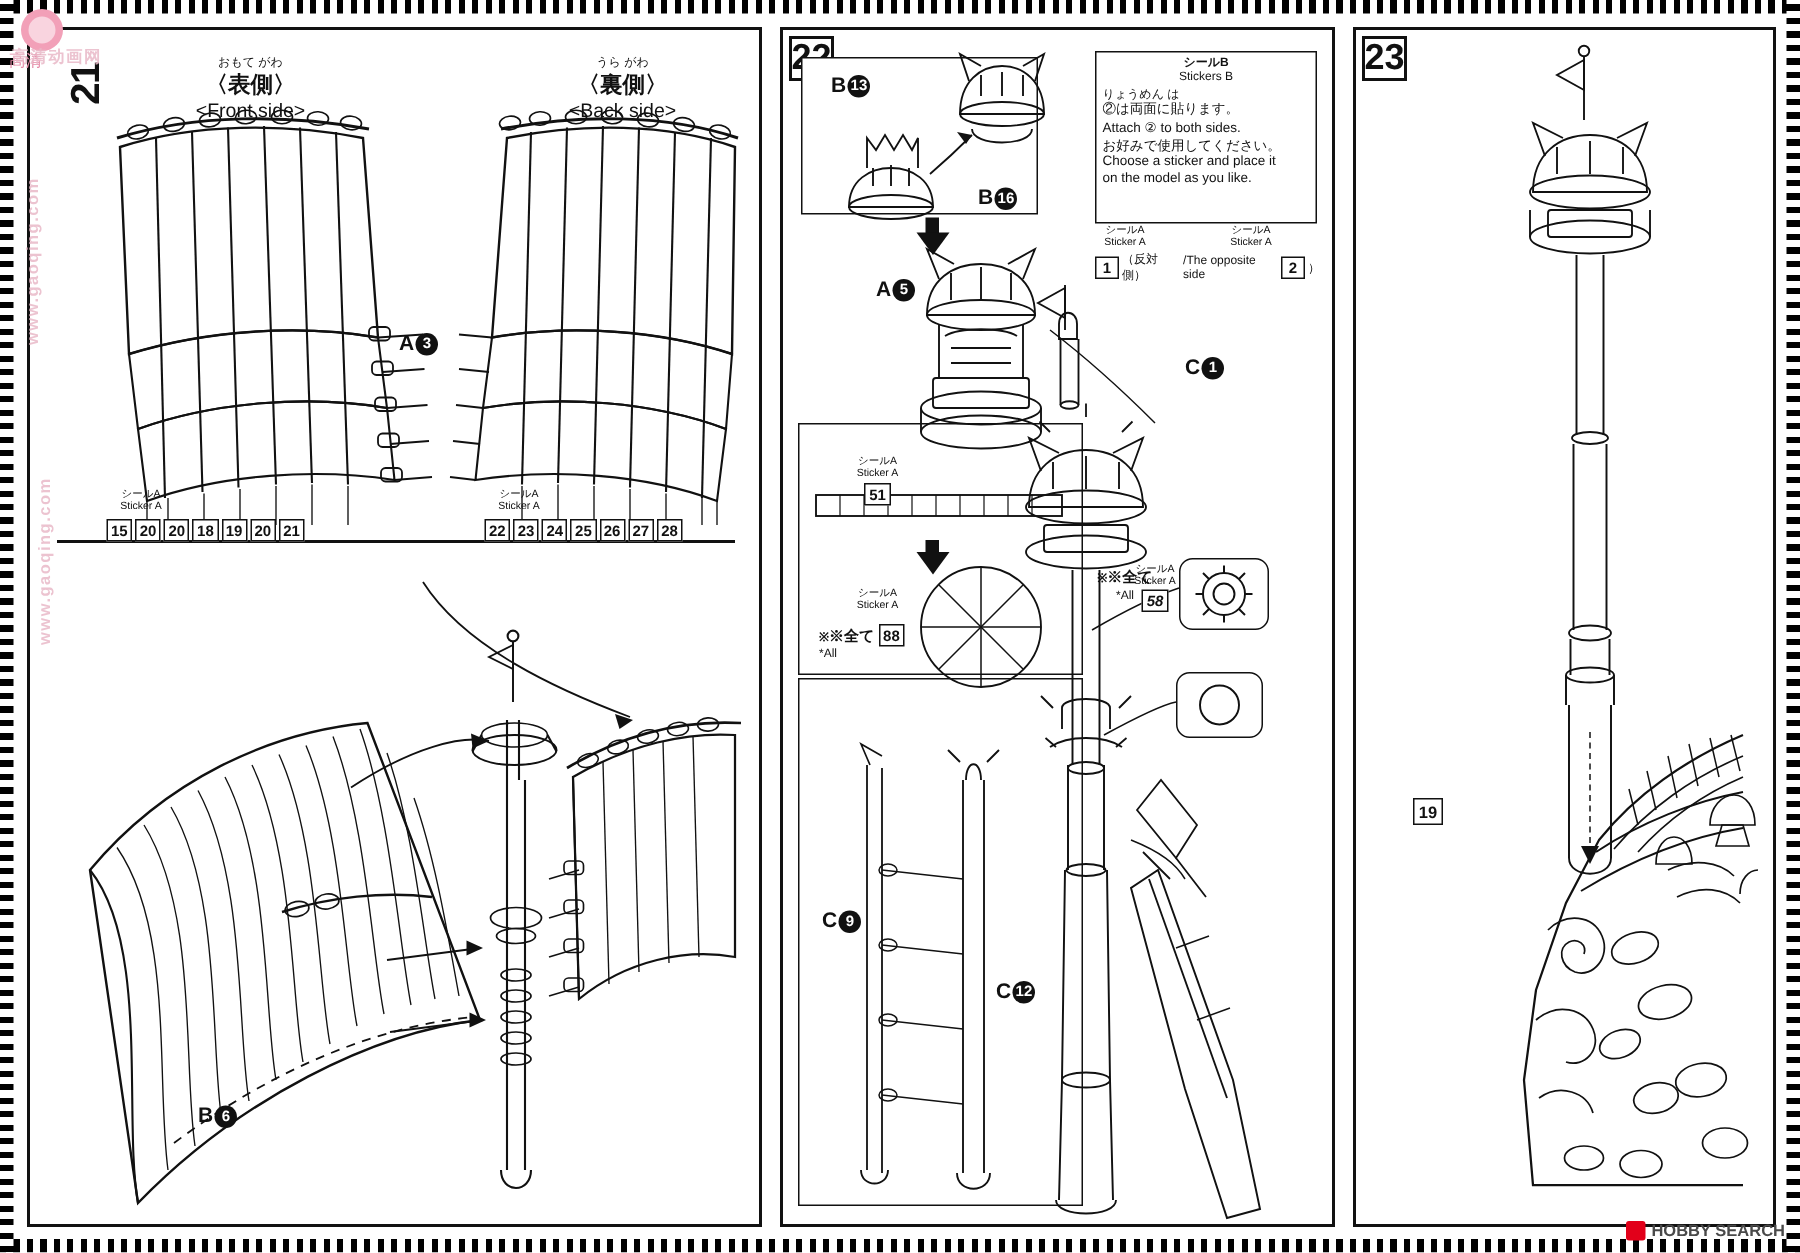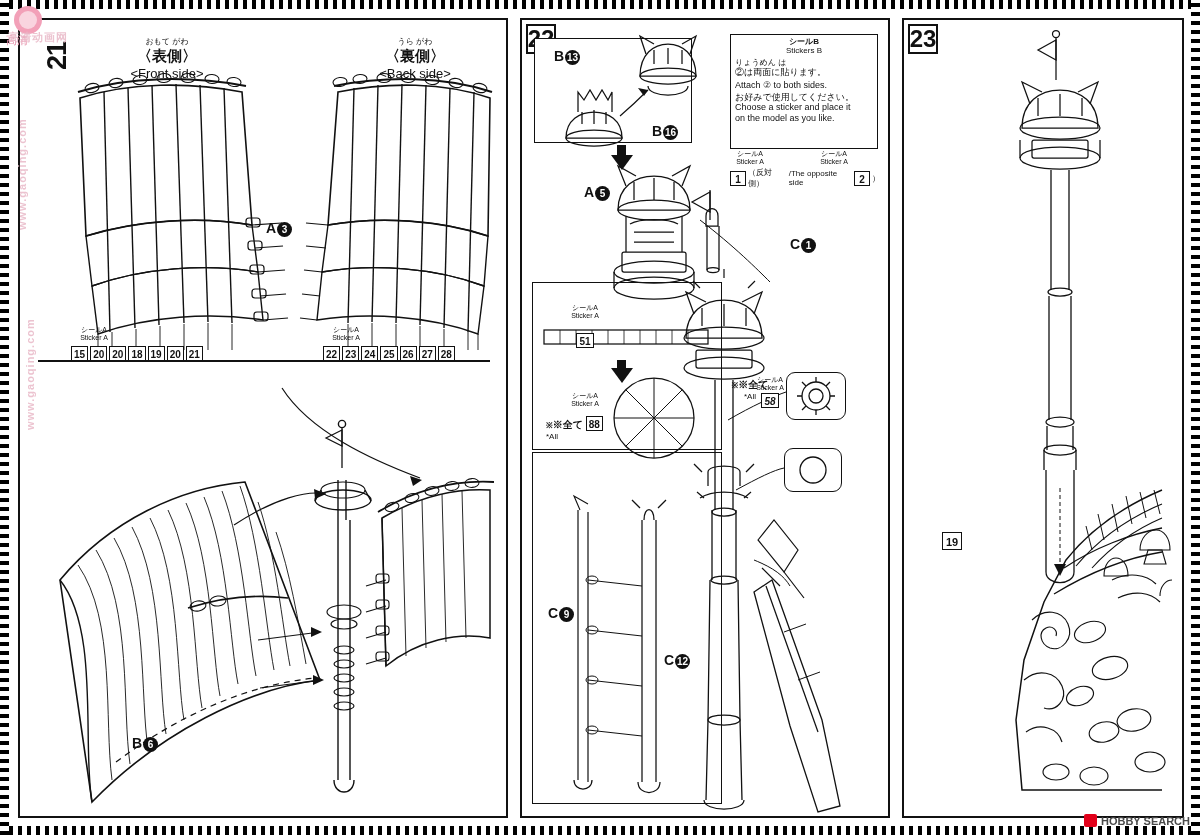--- a/index.html
+++ b/index.html
@@ -580,21 +580,21 @@
     </div>
 
     <div class="arrow-stem" style="left:95px;top:125px;height:12px;"></div>
     <div class="arrow-down" style="left:89px;top:135px;"></div>
     <div class="arrow-stem" style="left:95px;top:340px;height:10px;"></div>
     <div class="arrow-down" style="left:89px;top:348px;"></div>
 
     <div class="sticker-cap" style="left:38px;top:284px;width:50px;">
       <div>シールA</div>
       <div>Sticker A</div>
-      <div style="margin-top:13px;"><span class="sqnum">51</span></div>
+      <div style="margin-top:2px;"><span class="sqnum">51</span></div>
     </div>
     <div class="sticker-cap" style="left:36px;top:372px;width:54px;">
       <div>シールA</div>
       <div>Sticker A</div>
     </div>
     <div style="position:absolute;left:24px;top:396px;font-size:10px;font-weight:bold;">
       <span style="font-size:8px;">※</span><span>※全て</span>
       <span class="sqnum">88</span>
       <div style="font-size:8px;font-weight:normal;">*All</div>
     </div>

